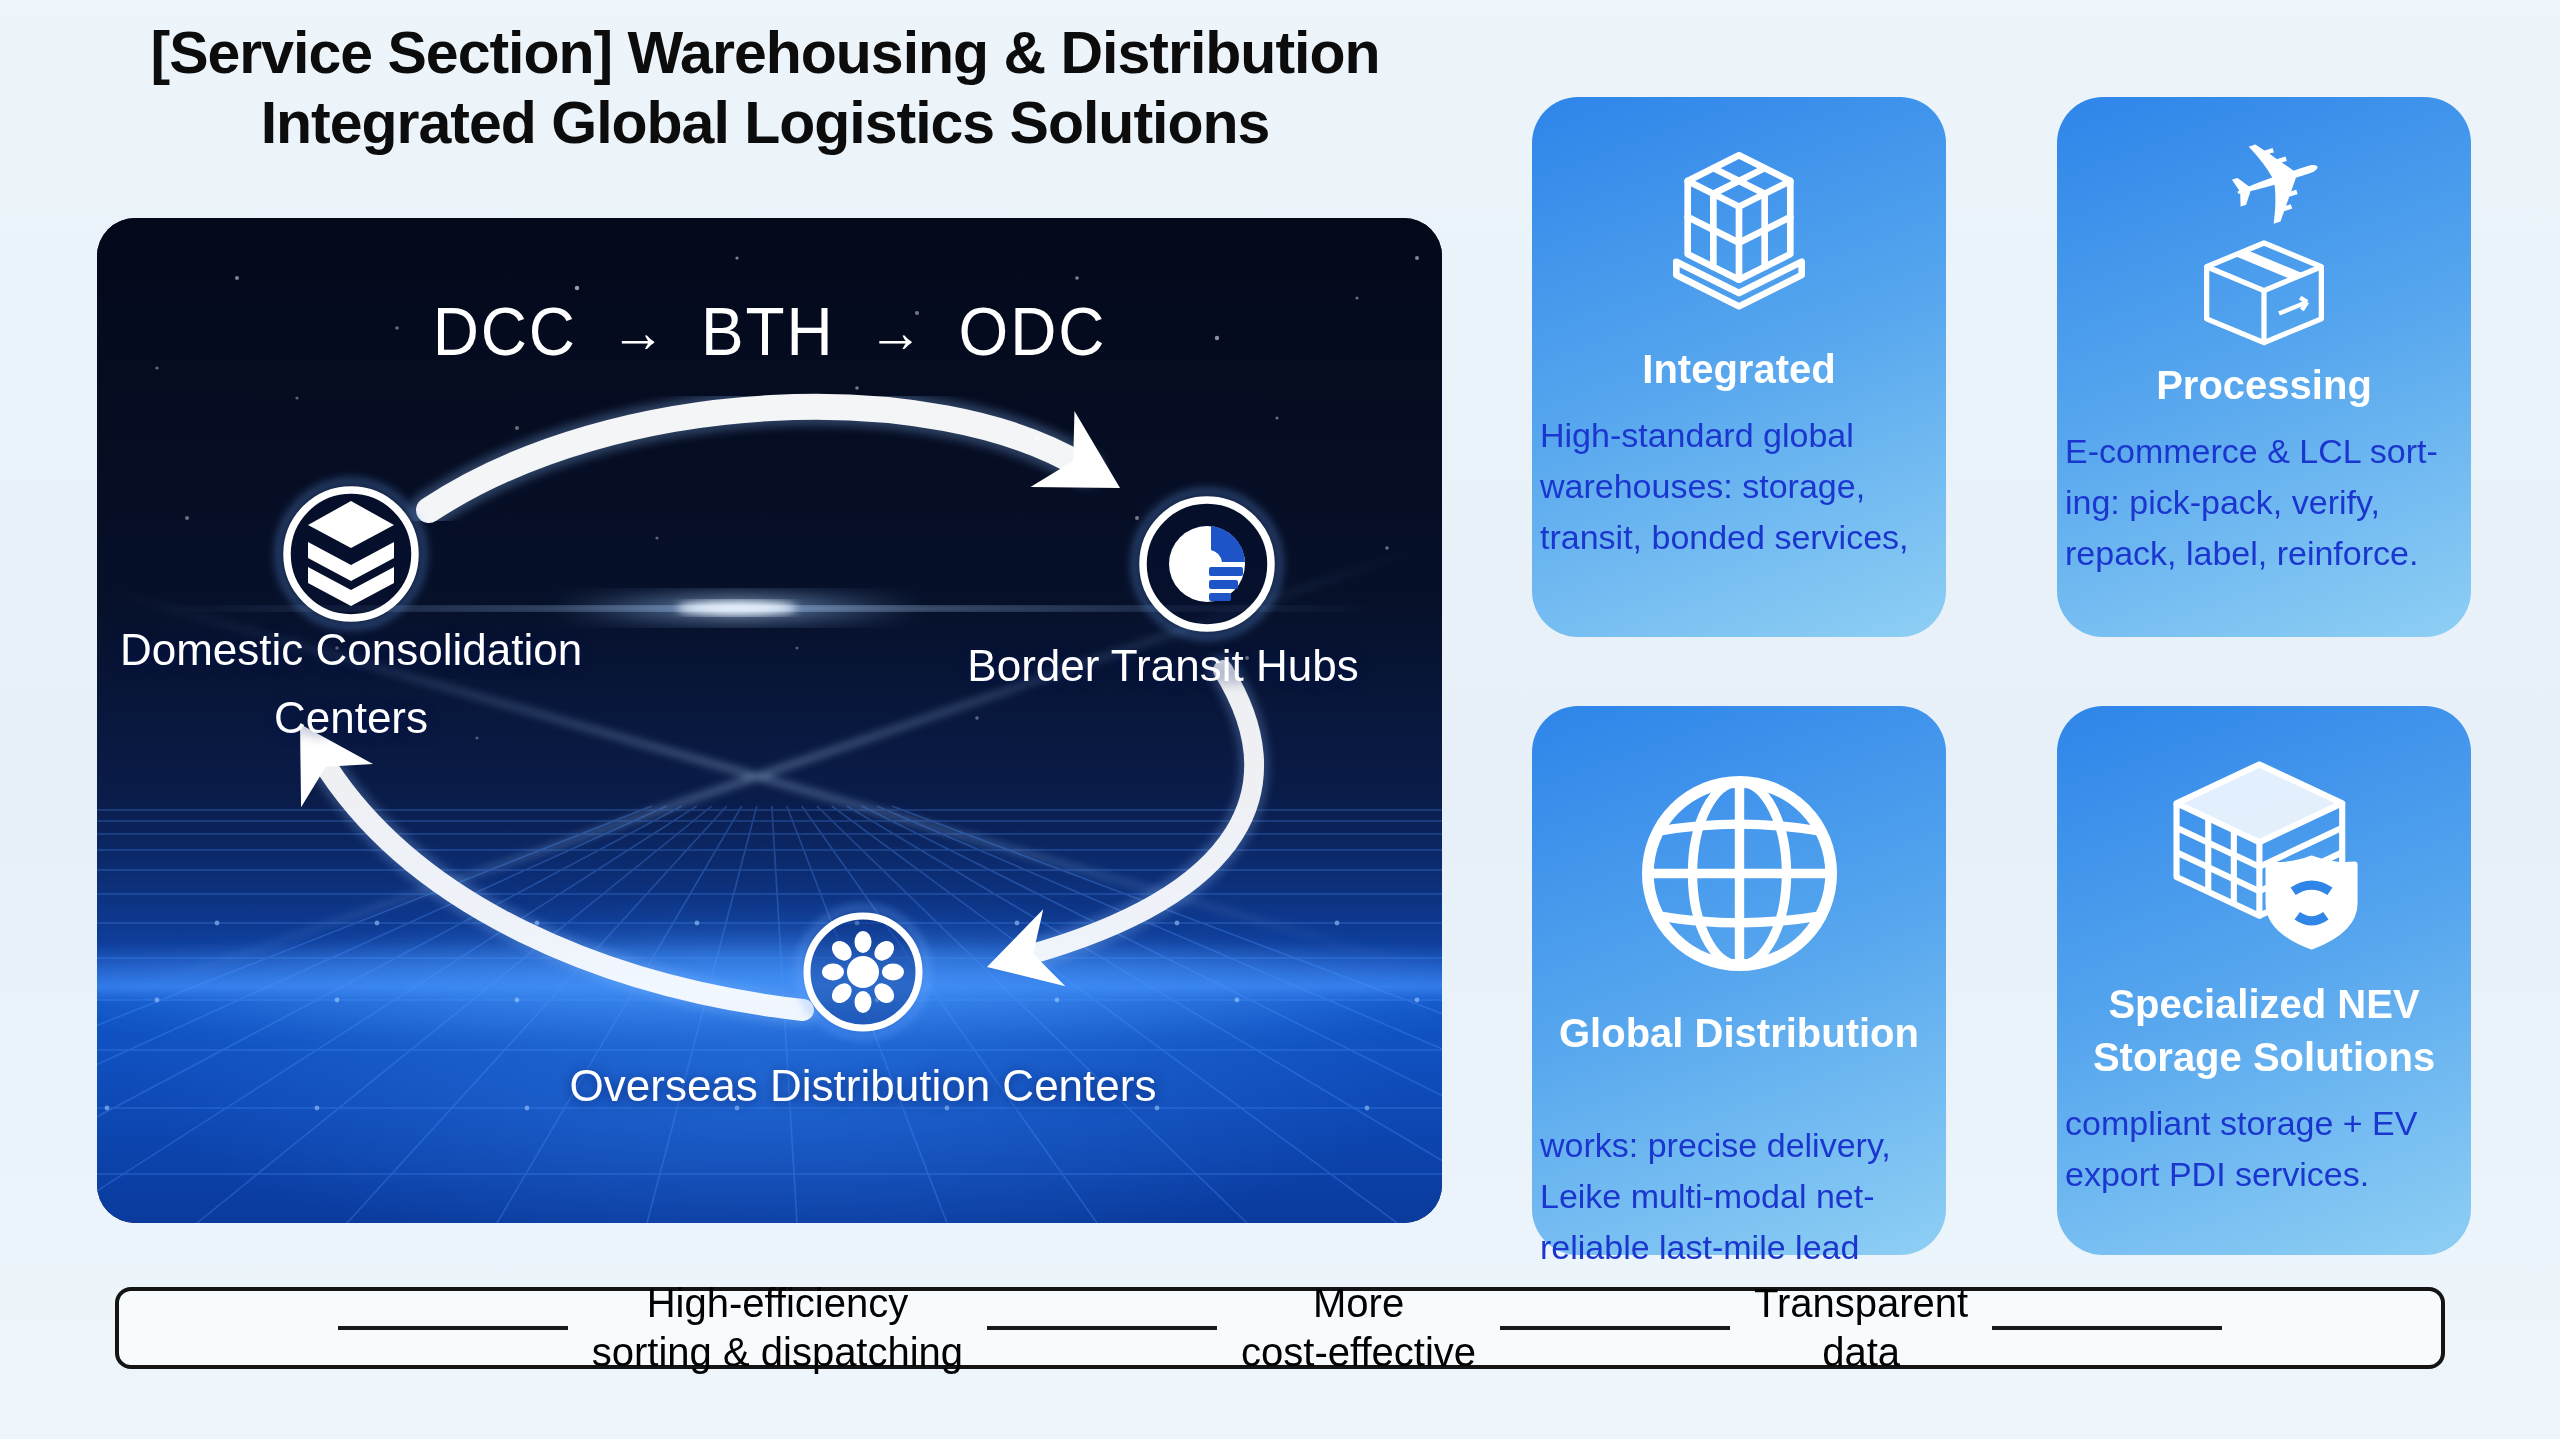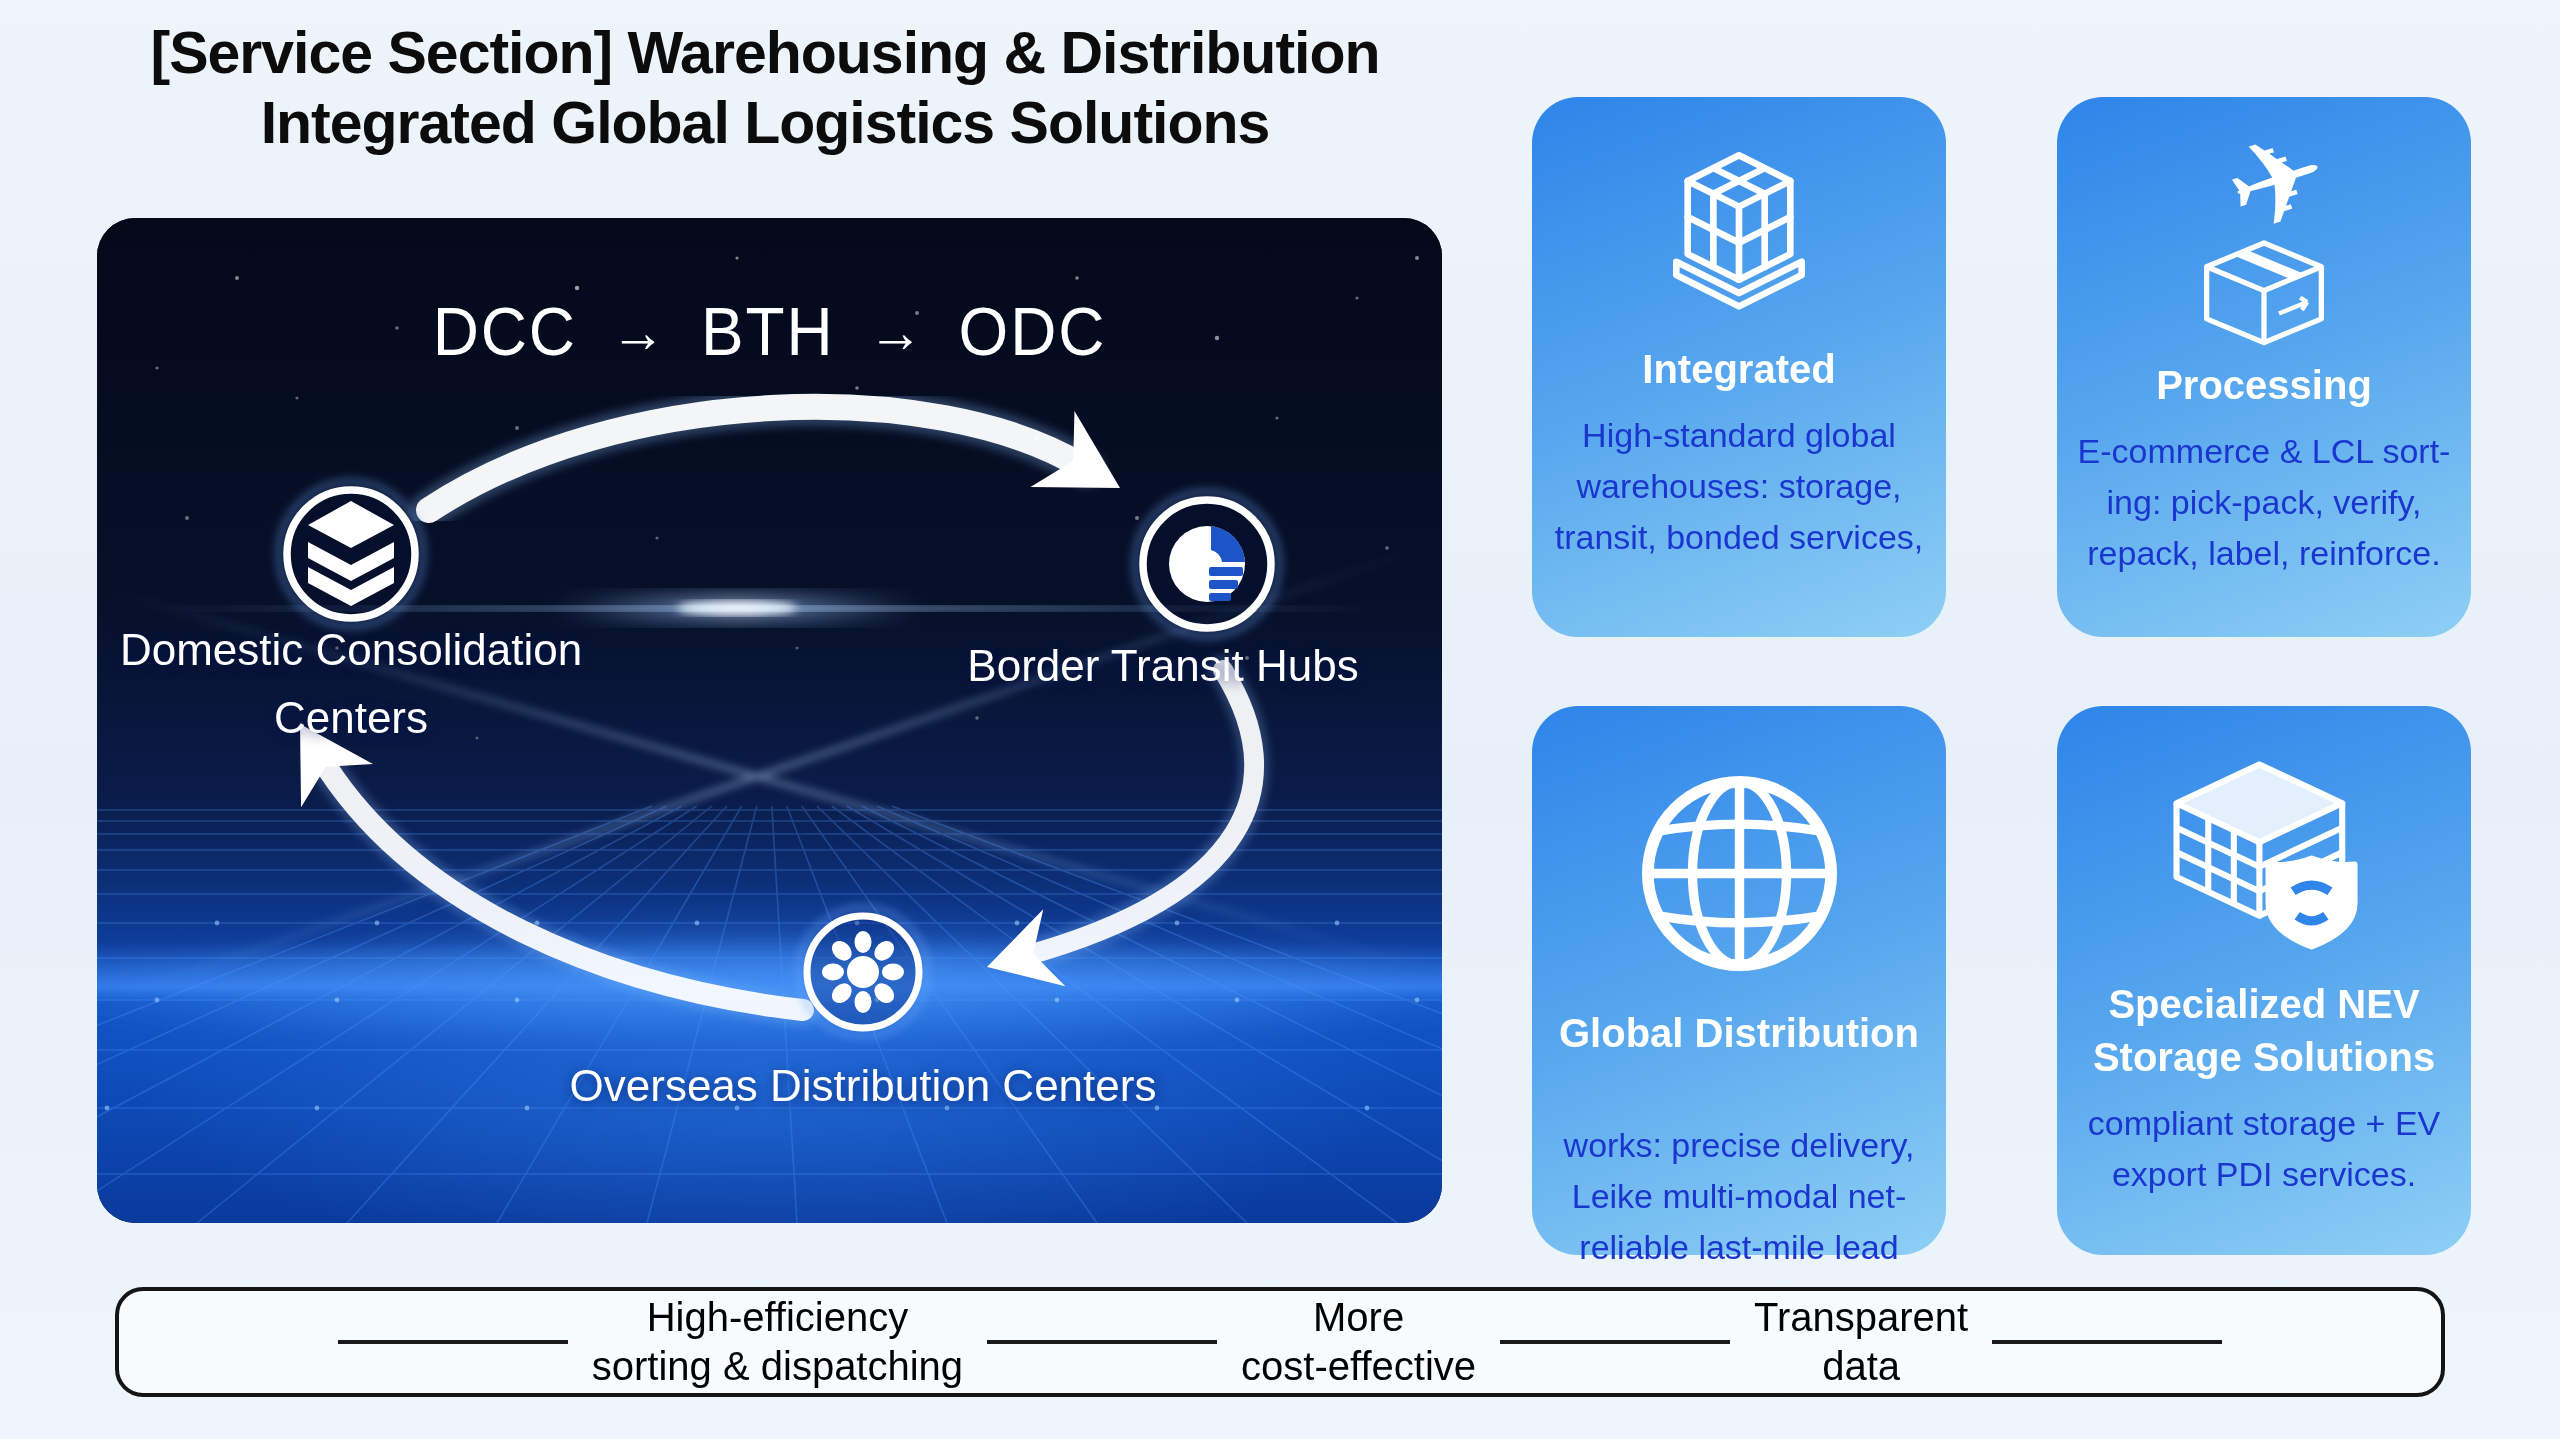--- a/index.html
+++ b/index.html
@@ -35,27 +35,27 @@
   .cicon{display:flex; flex-direction:column; align-items:center; justify-content:center;}
   .c1 .cicon{height:200px; margin-top:40px;}
   .c2 .cicon{height:230px; margin-top:26px;}
   .c3 .cicon{height:255px; margin-top:40px;}
   .c4 .cicon{height:230px; margin-top:36px;}
   .plane-glyph{font-family:"DejaVu Sans", sans-serif; color:#ffffff; font-size:118px; line-height:1;
                transform:rotate(-18deg); margin-left:26px;}
   .card h3{margin:6px 0 0; text-align:center; color:#ffffff; font-size:40px; line-height:53px;
            font-weight:bold; overflow:visible;}
   .card h3 span{display:block; white-space:nowrap;}
-  .card .body{margin:14px 8px 0; text-align:center; color:#1b36cf; font-size:34px;
+  .card .body{margin:14px 8px 0; color:#1b36cf; font-size:34px;
               line-height:51px; font-weight:500;}
   .card .body span{display:block; white-space:nowrap;}
   .c3 .body{margin-top:60px;}
   
-  .bar{position:absolute; left:115px; top:1287px; width:2330px; height:110px; box-sizing:border-box;
-       border:4px solid #141414; border-radius:28px; background:#f8fbfe;
+  .bar{position:absolute; left:115px; top:1287px; width:2330px; height:82px; box-sizing:border-box;
+       border:4px solid #141414; border-radius:16px; background:#f8fbfe;
        display:flex; align-items:center; justify-content:center; gap:18px;}
   .sep{width:230px; height:4px; background:#1a1a1a;}
   .bitem{text-align:center; font-size:40px; line-height:49px; color:#020202; padding:0 6px;}
   .bitem div{white-space:nowrap;}
 </style>
 </head>
 <body>
 
 <div class="page">
 

